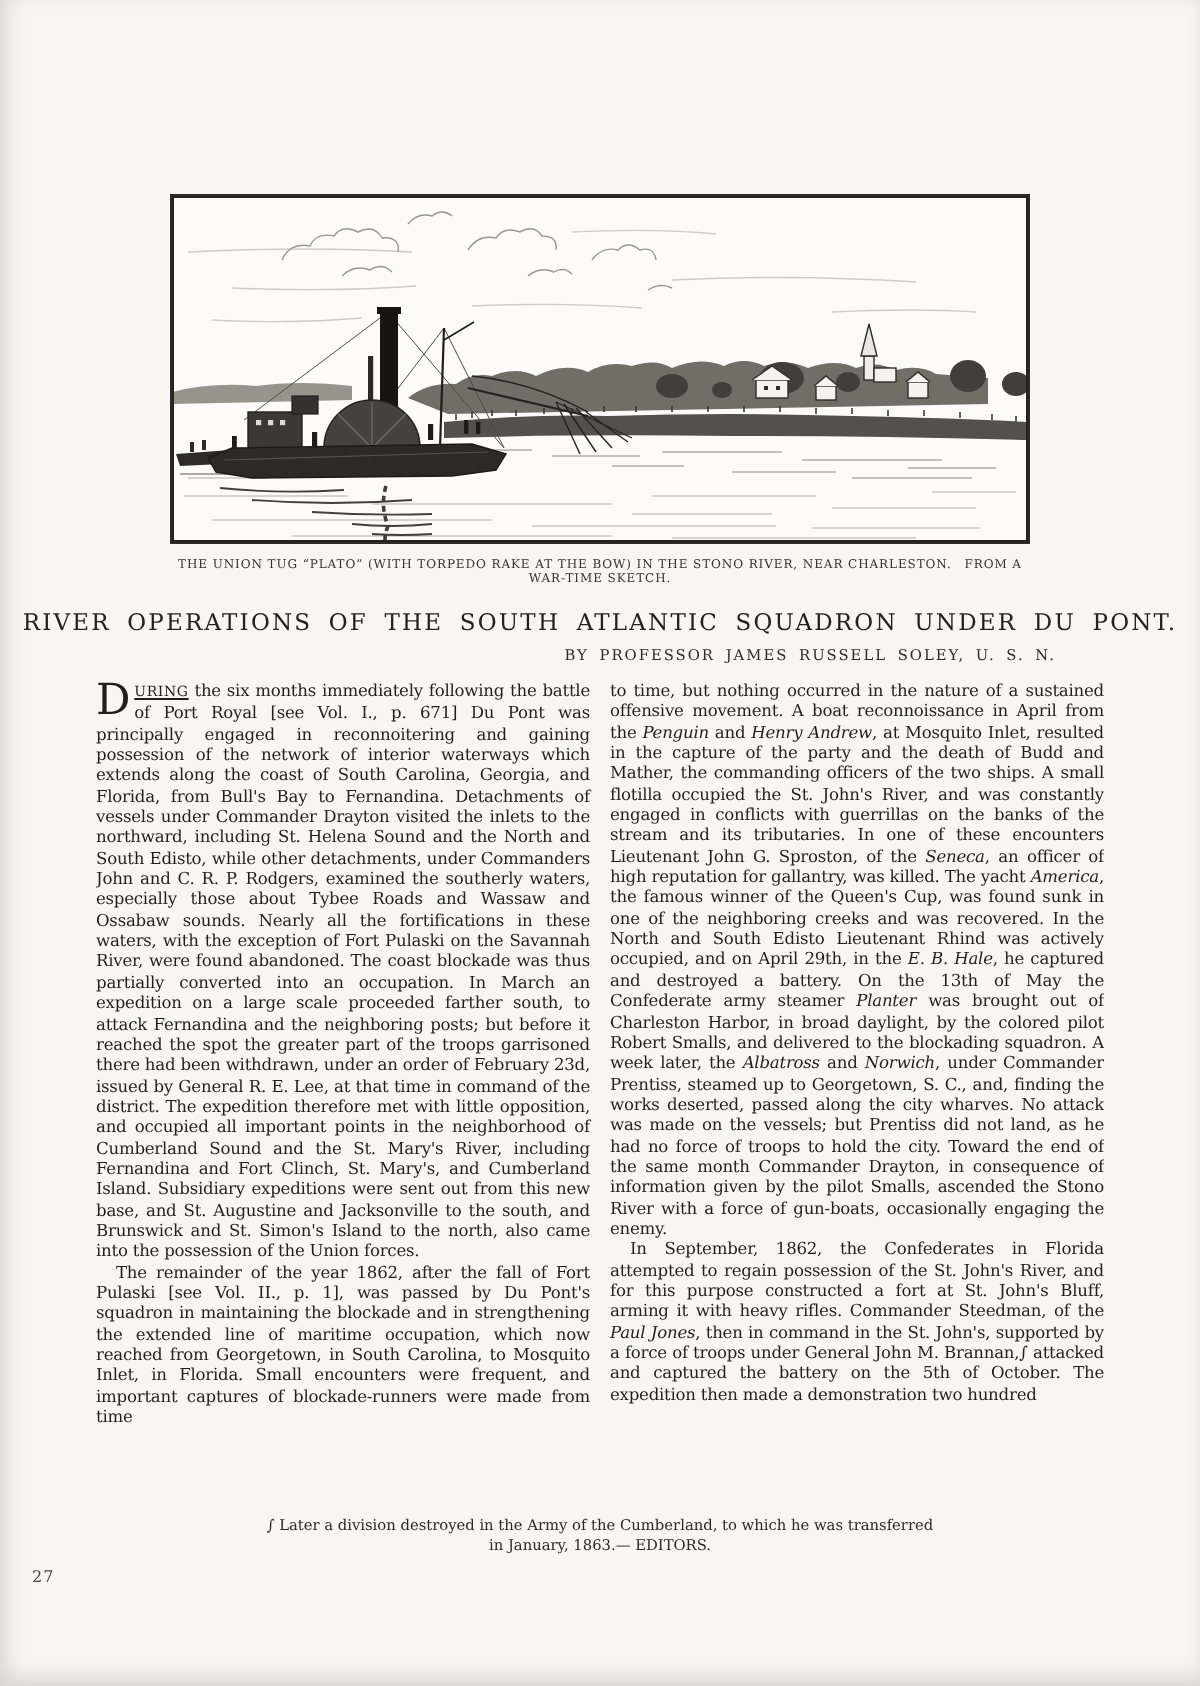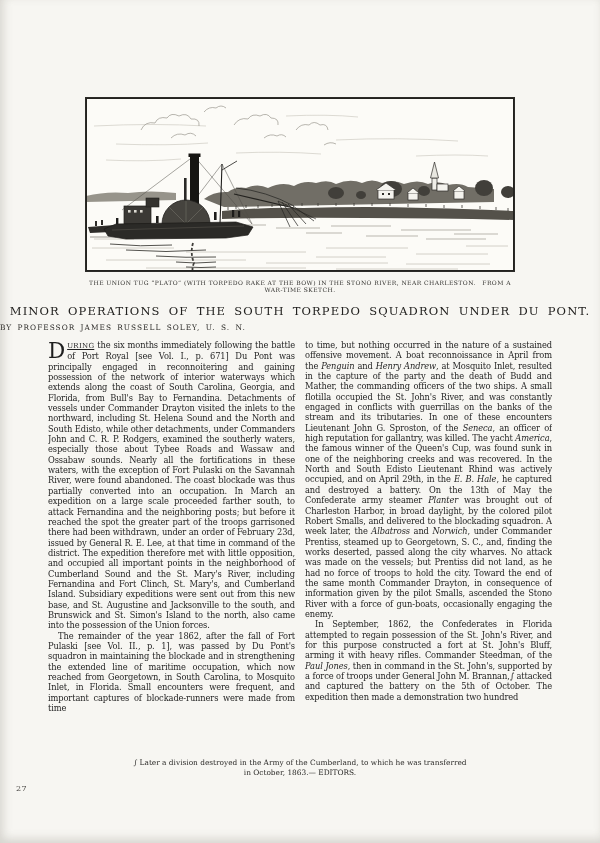--- a/index.html
+++ b/index.html
@@ -15,21 +15,21 @@
   .figure-caption {
     margin-top:7px; text-align:center;
     font-size:6px; letter-spacing:.45px; color:#33322f;
     font-family:"DejaVu Serif", serif;
   }
   .title {
     position:absolute; top:304px; left:0; width:600px; text-align:center;
     font-size:11.5px; letter-spacing:1.1px; word-spacing:3.5px; color:#232220;
   }
   .byline {
-    position:absolute; top:323px; left:0; width:528px; text-align:left;
+    position:absolute; top:323px; left:0; width:528px; text-align:right;
     font-size:7.4px; letter-spacing:1px; word-spacing:2px; color:#2c2b28;
   }
   .columns {
     position:absolute; top:340px; left:48px; width:504px; height:418px;
     display:flex; gap:10px; overflow:hidden;
     font-size:8.3px; line-height:10.35px; letter-spacing:-0.12px;
     text-align:justify;
   }
   .col { width:247px; }
   p.para { margin:0; }
@@ -163,34 +163,34 @@
             <path d="M24,146 q30,3 62,1 M40,152 q40,3 80,0 M70,158 q30,2 60,1 M90,164 q20,2 40,0 M100,169 q15,1 30,0"></path>
             <path d="M107,145 q-3,10 1,20 q-3,7 0,12" stroke-width="1.8" stroke-dasharray="3,2"></path>
           </g>
         </g>
         <rect x="0.5" y="0.5" width="427" height="172" fill="none" stroke="#23221f" stroke-width="1"></rect>
       </svg>
     </div>
     <div class="figure-caption">THE UNION TUG “PLATO” (WITH TORPEDO RAKE AT THE BOW) IN THE STONO RIVER, NEAR CHARLESTON. FROM A WAR-TIME SKETCH.</div>
   </div>
 
-  <div class="title">MINOR OPERATIONS OF THE SOUTH TORPEDO SQUADRON UNDER DU PONT.</div>
+  <div class="title">RIVER OPERATIONS OF THE SOUTH ATLANTIC SQUADRON UNDER DU PONT.</div>
   <div class="byline">BY PROFESSOR JAMES RUSSELL SOLEY, U. S. N.</div>
 
   <div class="columns">
     <div class="col">
         <p class="para"><span class="dropcap">D</span><span class="lead">URING</span><span> the six months immediately following the battle of Port Royal [see Vol. I., p. 671] Du Pont was principally engaged in reconnoitering and gaining possession of the network of interior waterways which extends along the coast of South Carolina, Georgia, and Florida, from Bull's Bay to Fernandina. Detachments of vessels under Commander Drayton visited the inlets to the northward, including St. Helena Sound and the North and South Edisto, while other detachments, under Commanders John and C. R. P. Rodgers, examined the southerly waters, especially those about Tybee Roads and Wassaw and Ossabaw sounds. Nearly all the fortifications in these waters, with the exception of Fort Pulaski on the Savannah River, were found abandoned. The coast blockade was thus partially converted into an occupation. In March an expedition on a large scale proceeded farther south, to attack Fernandina and the neighboring posts; but before it reached the spot the greater part of the troops garrisoned there had been withdrawn, under an order of February 23d, issued by General R. E. Lee, at that time in command of the district. The expedition therefore met with little opposition, and occupied all important points in the neighborhood of Cumberland Sound and the St. Mary's River, including Fernandina and Fort Clinch, St. Mary's, and Cumberland Island. Subsidiary expeditions were sent out from this new base, and St. Augustine and Jacksonville to the south, and Brunswick and St. Simon's Island to the north, also came into the possession of the Union forces.</span></p>
         <p class="para indent"><span>The remainder of the year 1862, after the fall of Fort Pulaski [see Vol. II., p. 1], was passed by Du Pont's squadron in maintaining the blockade and in strengthening the extended line of maritime occupation, which now reached from Georgetown, in South Carolina, to Mosquito Inlet, in Florida. Small encounters were frequent, and important captures of blockade-runners were made from time</span></p>
       </div>
     <div class="col">
         <p class="para"><span>to time, but nothing occurred in the nature of a sustained offensive movement. A boat reconnoissance in April from the </span><i>Penguin</i><span> and </span><i>Henry Andrew</i><span>, at Mosquito Inlet, resulted in the capture of the party and the death of Budd and Mather, the commanding officers of the two ships. A small flotilla occupied the St. John's River, and was constantly engaged in conflicts with guerrillas on the banks of the stream and its tributaries. In one of these encounters Lieutenant John G. Sproston, of the </span><i>Seneca</i><span>, an officer of high reputation for gallantry, was killed. The yacht </span><i>America</i><span>, the famous winner of the Queen's Cup, was found sunk in one of the neighboring creeks and was recovered. In the North and South Edisto Lieutenant Rhind was actively occupied, and on April 29th, in the </span><i>E. B. Hale</i><span>, he captured and destroyed a battery. On the 13th of May the Confederate army steamer </span><i>Planter</i><span> was brought out of Charleston Harbor, in broad daylight, by the colored pilot Robert Smalls, and delivered to the blockading squadron. A week later, the </span><i>Albatross</i><span> and </span><i>Norwich</i><span>, under Commander Prentiss, steamed up to Georgetown, S. C., and, finding the works deserted, passed along the city wharves. No attack was made on the vessels; but Prentiss did not land, as he had no force of troops to hold the city. Toward the end of the same month Commander Drayton, in consequence of information given by the pilot Smalls, ascended the Stono River with a force of gun-boats, occasionally engaging the enemy.</span></p>
         <p class="para indent"><span>In September, 1862, the Confederates in Florida attempted to regain possession of the St. John's River, and for this purpose constructed a fort at St. John's Bluff, arming it with heavy rifles. Commander Steedman, of the </span><i>Paul Jones</i><span>, then in command in the St. John's, supported by a force of troops under General John M. Brannan,∫ attacked and captured the battery on the 5th of October. The expedition then made a demonstration two hundred</span></p>
       </div>
   </div>
 
   <div class="footnote">
     <div>∫ Later a division destroyed in the Army of the Cumberland, to which he was transferred</div>
-    <div>in October, 1863.— EDITORS.</div>
+    <div>in January, 1863.— EDITORS.</div>
   </div>
 
   <div class="pageno">27</div>
 
 </div>
 
 </body></html>

